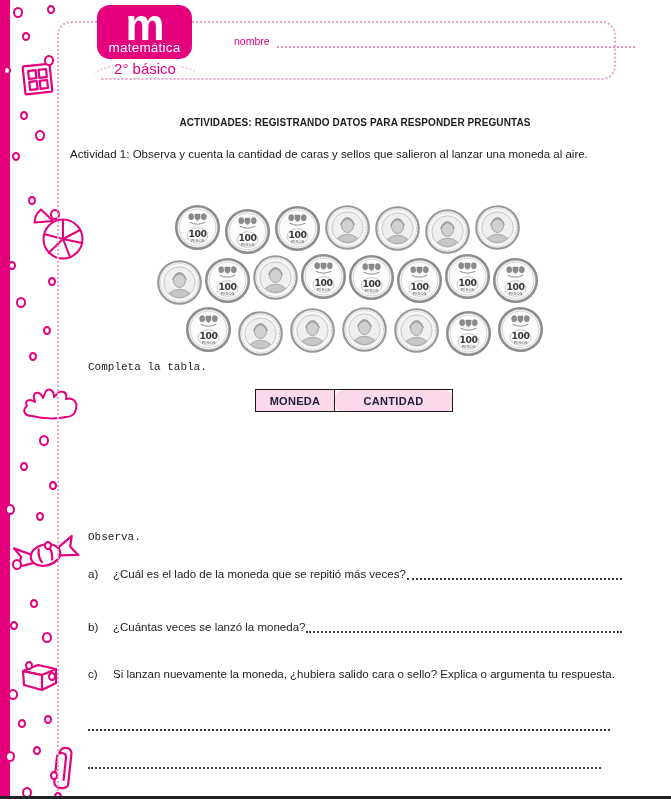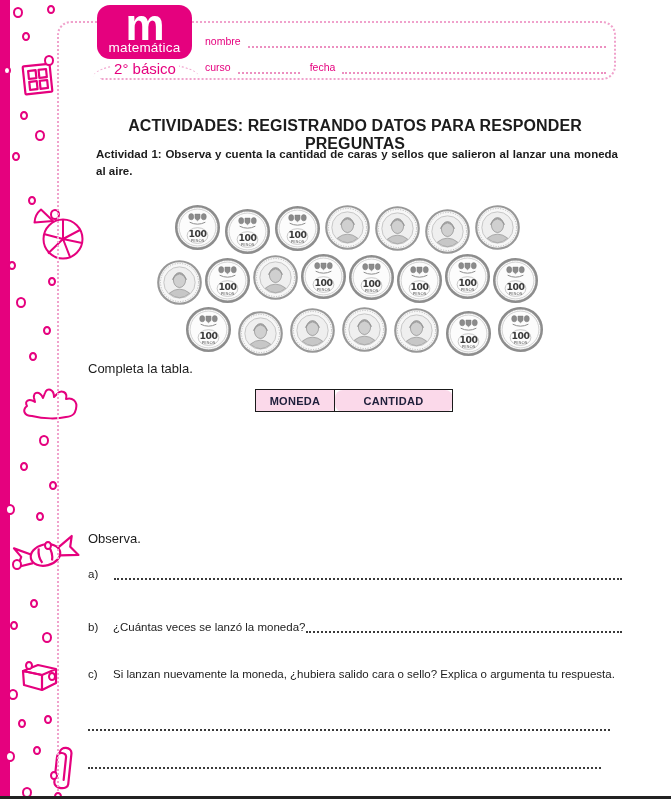--- a/index.html
+++ b/index.html
@@ -23,43 +23,43 @@
   .logo{position:absolute;left:97px;top:5px;width:95px;height:54px;background:#e5017e;
       border-radius:13px;display:flex;flex-direction:column;align-items:center;justify-content:flex-end;
       padding-bottom:4px;box-sizing:border-box;}
   .logo-m{color:#fff;font-weight:bold;font-size:44px;line-height:30px;letter-spacing:-1px;}
   .logo-brand{color:#fff;font-size:13.5px;line-height:15px;letter-spacing:0.2px;}
   .logo-grade{position:absolute;left:95px;top:60px;width:100px;text-align:center;
       font-size:15px;color:#e5017e;z-index:3;}
   .logo-grade span{background:#fff;padding:0 3px;}
   
   .field-row{position:absolute;left:205px;width:401px;display:flex;align-items:flex-end;z-index:2;}
-  .field-row.r1{top:33px;height:15px;}
+  .field-row.r1{top:33px;height:15px;margin-left:29px;}
   .field-row.r2{top:59px;height:15px;}
   .field-label{font-size:10.5px;color:#e5017e;line-height:13px;flex:none;}
   .field-dots{border-bottom:2px dotted #ec8fc0;height:11px;margin-left:7px;}
   .field-dots.grow{flex:1;}
   .field-dots.fixed{width:62px;}
   .gap{width:10px;flex:none;}
   
   .title{position:absolute;left:88px;top:117px;width:534px;text-align:center;
-      font-size:16px;font-weight:bold;letter-spacing:0.1px;}
-  .intro{position:absolute;left:96px;top:146px;width:522px;font-size:11.5px;
-      line-height:16.5px;text-align:justify;font-weight:bold;}
+      font-size:10px;font-weight:bold;letter-spacing:0.1px;}
+  .intro{position:absolute;left:70px;top:146px;width:522px;font-size:11.5px;
+      line-height:16.5px;text-align:justify;}
   
   .coins-area{position:absolute;left:0;top:205px;width:671px;}
   .coins-row{display:flex;align-items:flex-start;height:49px;}
   .coins-row.row-0{padding-left:174px;gap:3px;}
   .coins-row.row-1{padding-left:156px;gap:1px;}
   .coins-row.row-2{padding-left:185px;gap:5px;margin-top:4px;}
   .coin{width:47px;height:47px;flex:none;}
   .coins-row .coin:nth-child(2n){transform:translateY(3px);}
   .coins-row .coin:nth-child(3n+1){transform:translateY(-1px);}
   .coins-row.row-1 .coin:first-child{transform:translateY(5px);}
-  .prompt{position:absolute;left:88px;font-size:13px;}
+  .prompt{position:absolute;left:88px;font-size:11px;font-family:Liberation Mono, monospace;}
   .prompt.completa{top:361px;}
   .prompt.responde{top:531px;}
   
   .table-wrap{position:absolute;left:255px;top:389px;}
   table.tally{border-collapse:collapse;padding-left:36px;}
   table.tally th,table.tally td{border:1.5px solid #1a1a1a;padding:0;}
   table.tally th{background:#fbd9ea;height:21px;font-size:11px;font-weight:bold;
       color:#20203c;letter-spacing:0.3px;}
   th.c1,td.c1{width:78px;}
   th.c2,td.c2{width:117px;border-radius:8px;}
@@ -199,27 +199,20 @@
     <div class="logo-brand">matemática</div>
   </div>
   <div class="logo-grade">
     <span>2° básico</span>
   </div>
 
   <div class="field-row r1">
     <span class="field-label">nombre</span>
     <span class="field-dots grow"></span>
   </div>
-  <div class="field-row r2">
-    <span class="field-label">curso</span>
-    <span class="field-dots fixed"></span>
-    <span class="gap"></span>
-    <span class="field-label">fecha</span>
-    <span class="field-dots grow"></span>
-  </div>
 
   <div class="title">ACTIVIDADES: REGISTRANDO DATOS PARA RESPONDER PREGUNTAS</div>
   <div class="intro">Actividad 1: Observa y cuenta la cantidad de caras y sellos que salieron al lanzar una moneda al aire.</div>
 
   <div class="coins-area" id="coins-area">
       <div class="coins-row row-0">
         <svg class="coin">
           <use href="#coin-sello" xlink:href="#coin-sello"></use>
         </svg>
         <svg class="coin">
@@ -304,20 +297,21 @@
       </thead>
       <tbody>
       </tbody>
     </table>
   </div>
 
   <div class="prompt responde">Observa.</div>
 
   <div class="q qa">
     <span class="q-letter">a)</span>
+    <span class="q-text">¿Cuál es el lado de la moneda que se repitió más veces?</span>
     <span class="q-dots"></span>
   </div>
   <div class="q qb">
     <span class="q-letter">b)</span>
     <span class="q-text">¿Cuántas veces se lanzó la moneda?</span>
     <span class="q-dots"></span>
   </div>
   <div class="q qc">
     <span class="q-letter">c)</span>
     <span class="q-text wrap">Si lanzan nuevamente la moneda, ¿hubiera salido cara o sello? Explica o argumenta tu respuesta.</span>

